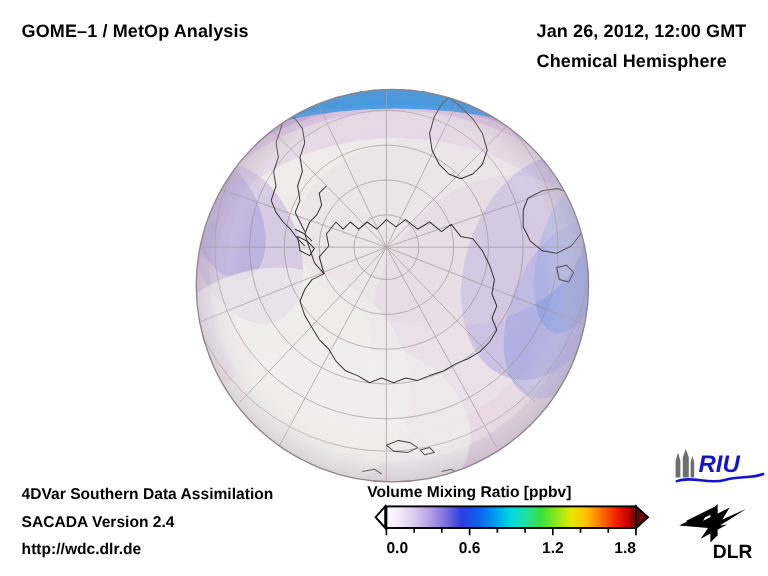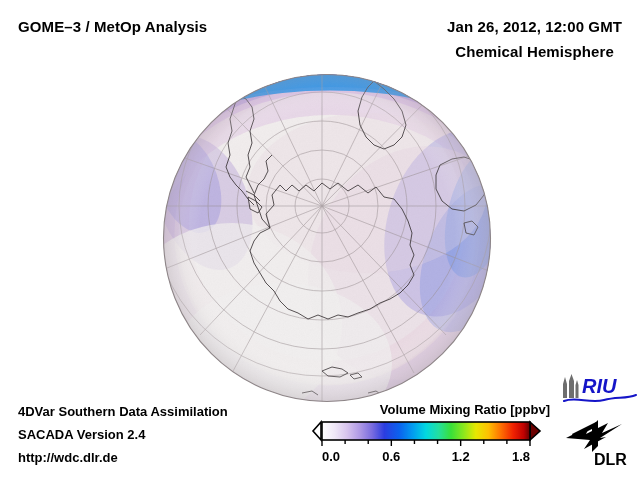--- a/index.html
+++ b/index.html
@@ -21,21 +21,21 @@
   .hdr-left {
     position: absolute;
     left: 18px;
     top: 14px;
     text-align: left;
   }
   .hdr-right {
     position: absolute;
     right: 18px;
     top: 14px;
-    text-align: center;
+    text-align: left;
   }
   .hdr-line {
     font-size: 15px;
     font-weight: bold;
     line-height: 25px;
     white-space: nowrap;
     letter-spacing: 0.1px;
   }
 
   
@@ -67,21 +67,21 @@
     left: 306px;
     top: 402px;
     width: 244px;
     height: 62px;
   }
   #cbar-title {
     position: absolute;
     left: 0;
     top: 0;
     width: 244px;
-    text-align: right;
+    text-align: left;
     font-size: 13px;
     font-weight: bold;
     white-space: nowrap;
   }
   #cbar-svg {
     position: absolute;
     left: 0;
     top: 18px;
   }
   .cbar-tick-label {
@@ -107,21 +107,21 @@
     height: 60px;
     text-align: center;
   }
 </style>
 </head>
 <body>
 
 <div id="page">
 
   <div class="hdr-left">
-    <div class="hdr-line">GOME–3 / MetOp Analysis</div>
+    <div class="hdr-line">GOME–1 / MetOp Analysis</div>
   </div>
 
   <div class="hdr-right">
     <div class="hdr-line">Jan 26, 2012, 12:00 GMT</div>
     <div class="hdr-line">Chemical Hemisphere</div>
   </div>
 
   <div id="globe-wrap">
     <svg id="globe-svg" width="330" height="330" viewBox="0 0 330 330">
       <defs>

